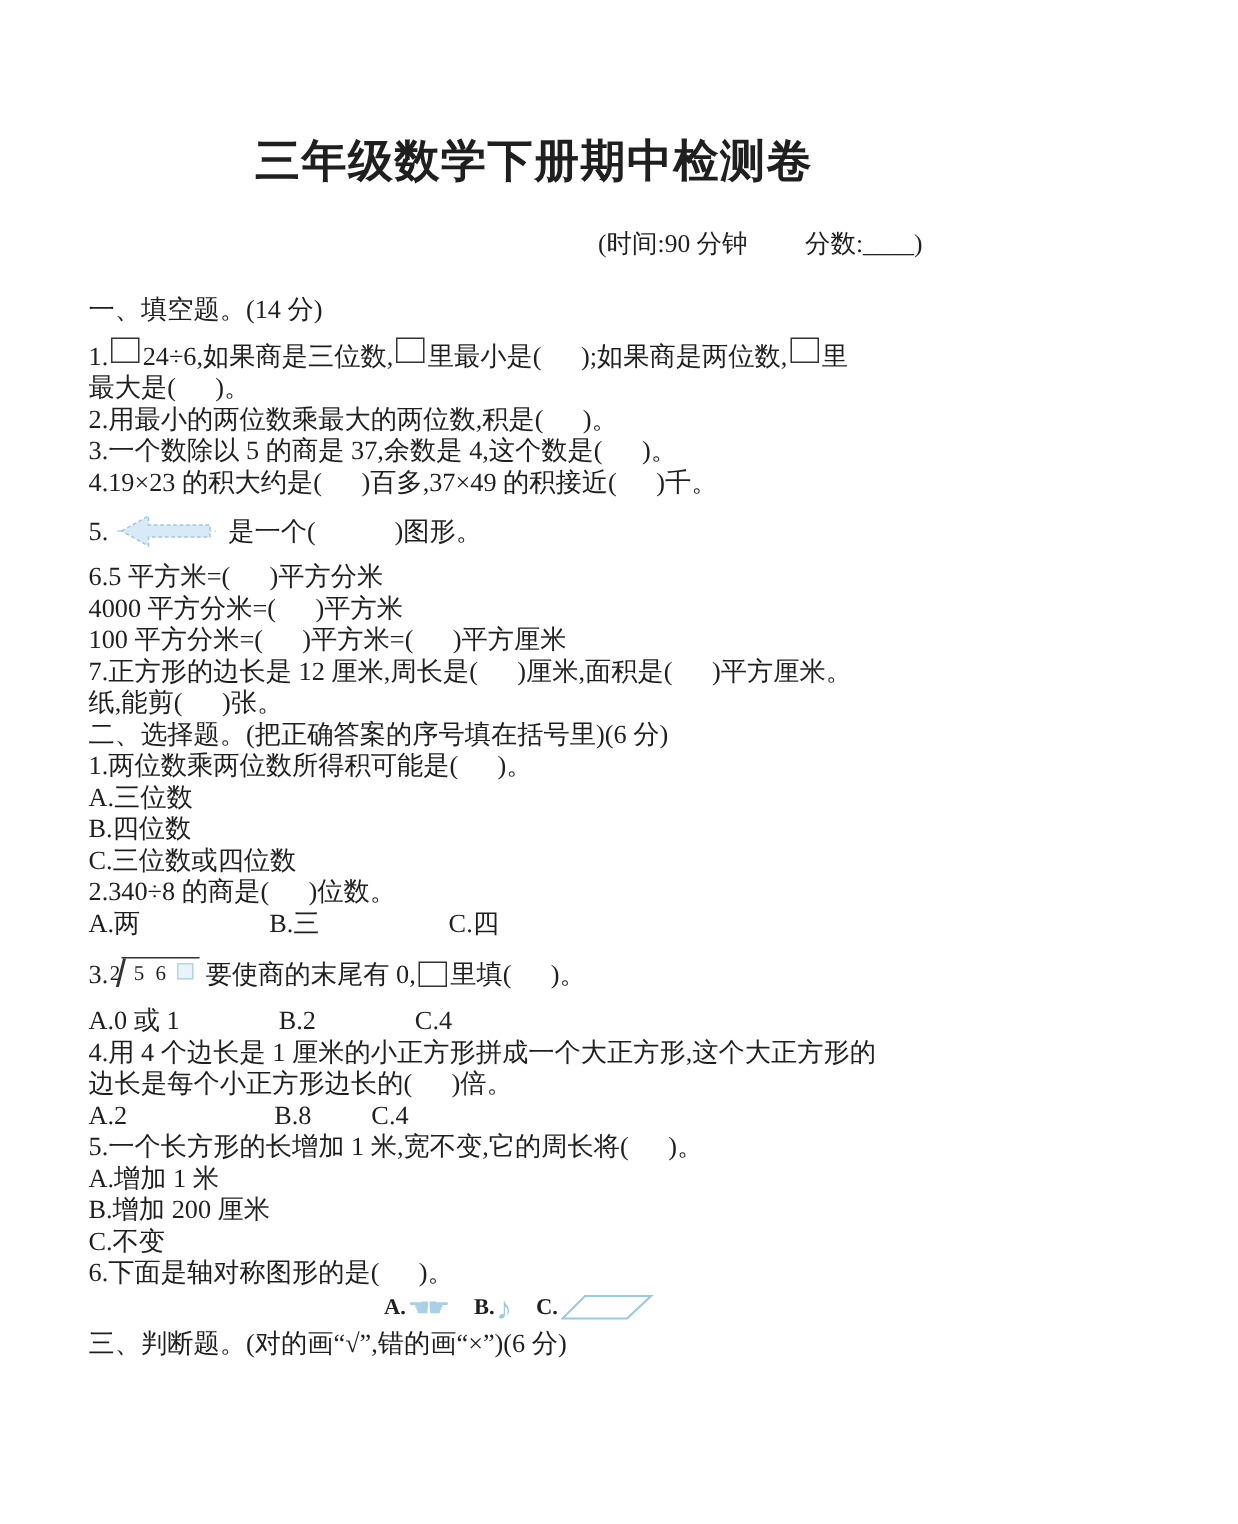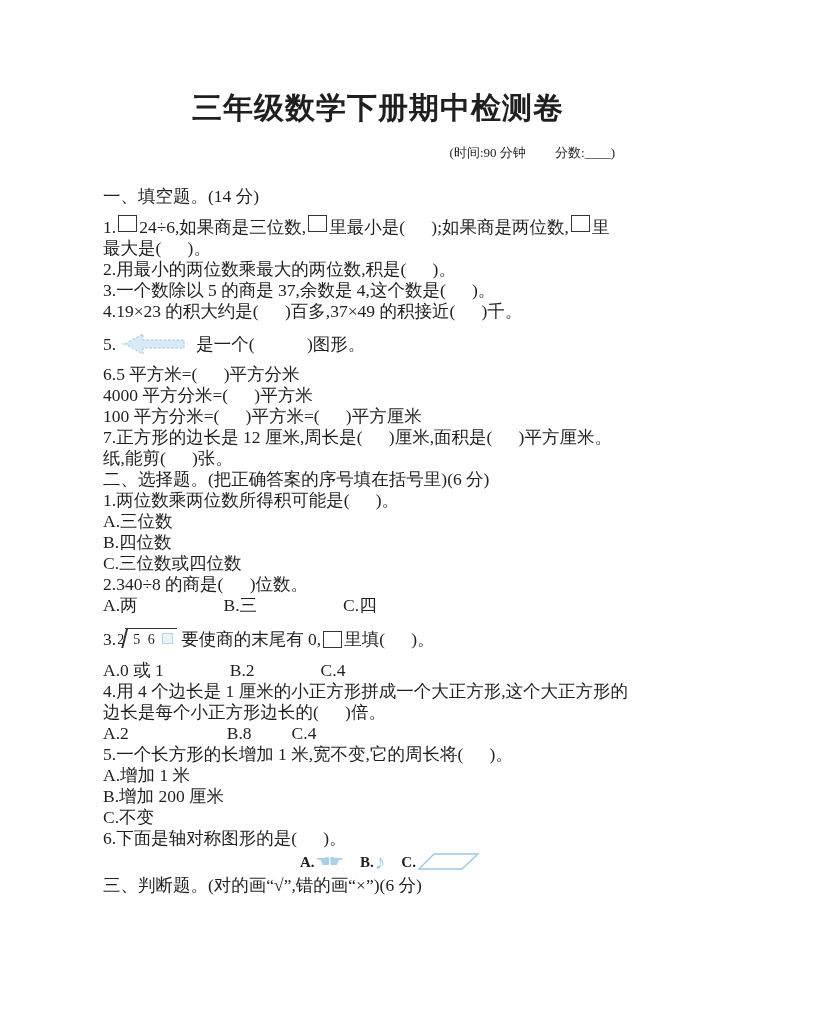--- a/index.html
+++ b/index.html
@@ -4,38 +4,38 @@
 <style>
   html,body { margin:0; padding:0; background:#ffffff; }
   body {
     width:825px; height:1016px; overflow:hidden;
     color:#1f1f1f;
     font-family:"Liberation Serif","DejaVu Serif",serif;
   }
   .page {
     box-sizing:border-box;
     width:753px; height:1016px;
-    padding:88px 100px 0 103px;
+    padding:88px 100px 0 59px;
     position:relative;
   }
   .title {
     text-align:center;
     font-family:"Liberation Sans","DejaVu Sans",sans-serif;
     font-weight:700;
     font-size:30px;
     line-height:40px;
     letter-spacing:1px;
     white-space:pre;
   }
   .meta {
     text-align:right;
     padding-right:38px;
-    font-size:13px;
+    font-size:17px;
     line-height:22px;
-    margin-top:14px;
+    margin-top:24px;
     white-space:pre;
   }
   .line {
     font-size:17.5px;
     line-height:21px;
     white-space:pre;
   }
   .sec-heading { white-space:pre; }
   .mt22 { margin-top:22px; }
   .mt12 { margin-top:8px; }

